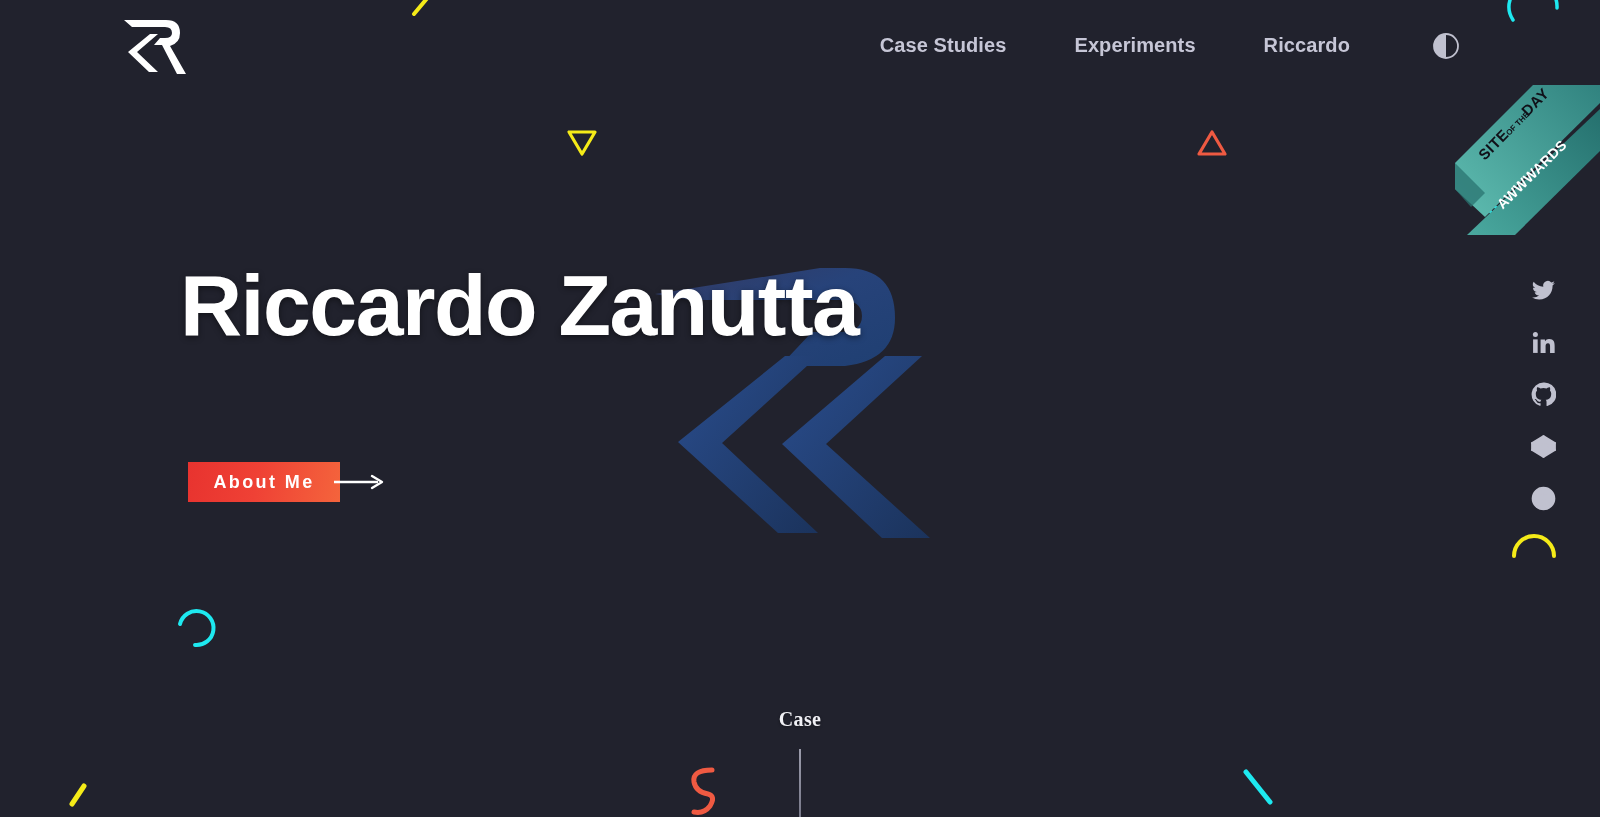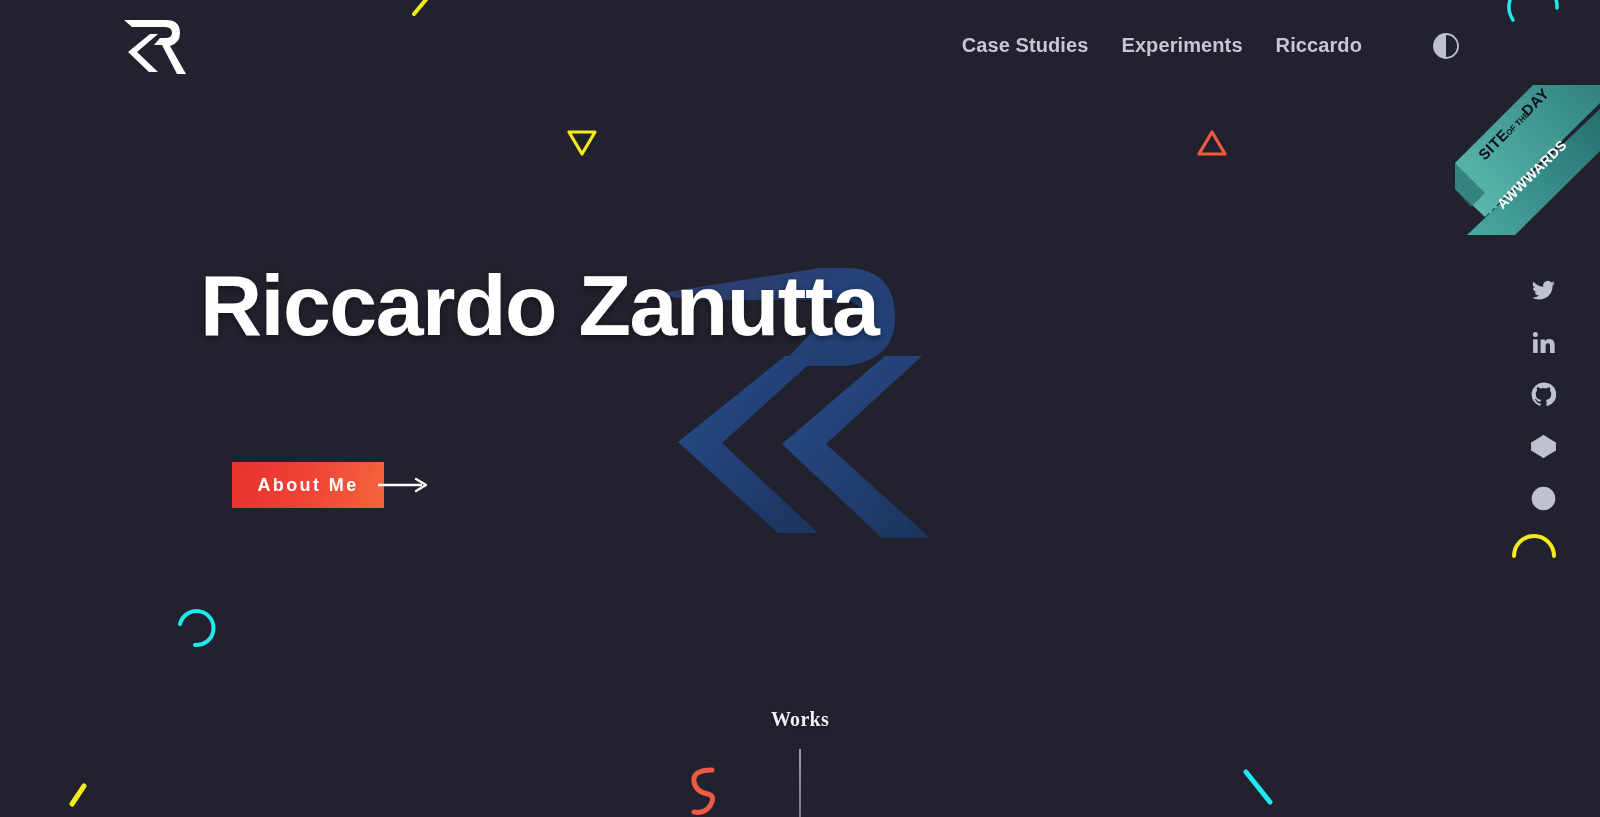--- a/index.html
+++ b/index.html
@@ -54,49 +54,49 @@
     height: 66px;
     cursor: pointer;
   }
 
   .nav {
     position: absolute;
     right: 140px;
     top: 30px;
     display: flex;
     align-items: center;
-    gap: 4px;
+    gap: 16px;
   }
 
   .nav-item {
     color: #c6c6d6;
     font-size: 20px;
     font-weight: bold;
     letter-spacing: 0.1px;
     padding: 4px 0;
-    margin-left: 29px;
+    margin-left: 52px;
     cursor: pointer;
     white-space: nowrap;
     text-decoration: none;
     font-family: "Liberation Sans", sans-serif;
   }
   .nav-item:first-child { margin-left: 0; }
 
   .theme-toggle {
     margin-left: 66px;
     width: 28px;
     height: 28px;
     cursor: pointer;
     display: block;
   }
 
   
   .hero {
     position: absolute;
-    left: 200px;
+    left: 180px;
     top: 262px;
     z-index: 10;
   }
 
   .hero-title {
     font-family: "Liberation Sans", sans-serif;
     font-weight: bold;
     font-size: 86px;
     line-height: 1.0;
     color: #ffffff;
@@ -122,28 +122,27 @@
     left: 188px;
     top: 462px;
     display: flex;
     align-items: center;
     z-index: 12;
   }
 
   .cta-btn {
     background: linear-gradient(100deg, #e8332f 0%, #ef4135 45%, #f4643c 100%);
     border: none;
-    height: 46px;
+    height: 40px;
     padding: 0 22px;
     display: flex;
     align-items: center;
     justify-content: center;
     cursor: pointer;
     min-width: 152px;
-    margin-left: 44px;
   }
 
   .cta-label {
     color: #ffffff;
     font-family: "Liberation Sans", sans-serif;
     font-weight: bold;
     font-size: 18px;
     letter-spacing: 2.4px;
     white-space: nowrap;
   }
@@ -386,17 +385,17 @@
 
     <svg class="social-icon" viewBox="0 0 24 24" fill="none" stroke="#c0c1cf" stroke-width="1.7">
       <circle cx="12" cy="12" r="10.5"></circle>
       <path d="M2 9.5c6.5.3 11.8-1.3 15.6-5.2"></path>
       <path d="M7.3 1.9C11 6 13.7 11.4 14.8 22.3"></path>
       <path d="M22 14.2C16.6 12.3 9.6 13.5 5.2 20.6"></path>
     </svg>
   </aside>
 
   <div class="works">
-    <div class="works-label">Works</div>
+    <div class="works-label">Case</div>
     <div class="works-line"></div>
   </div>
 
 </div>
 
 </body></html>

